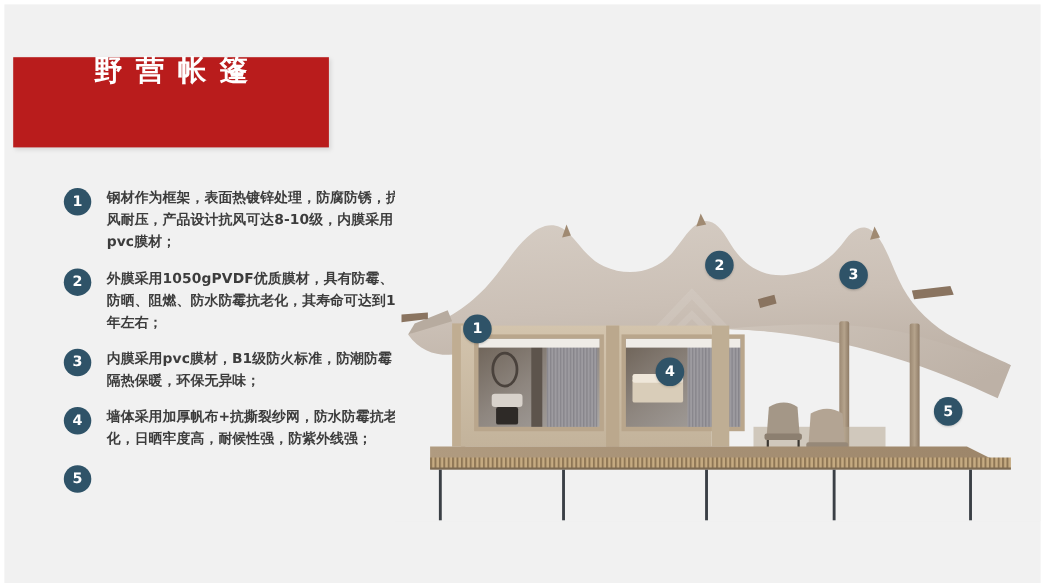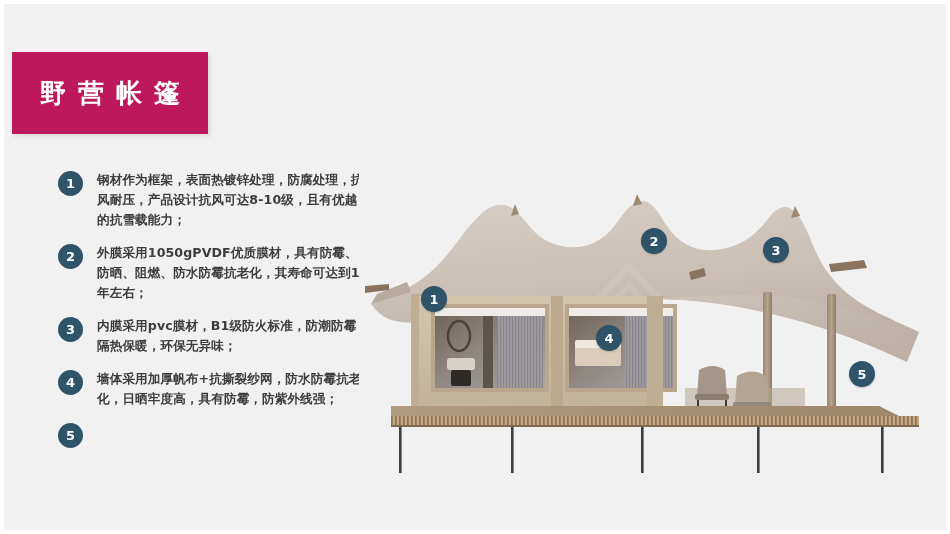--- a/index.html
+++ b/index.html
@@ -22,25 +22,24 @@
     box-sizing: border-box;
     border: 4px solid #ffffff;
     overflow: hidden;
   }
 
   
   .title-banner {
     position: absolute;
     left: 8px;
     top: 48px;
-    width: 196px;
+    width: 287px;
     height: 82px;
-    background: #be185d;
-    display: flex;
-    align-items: center;
+    background: #b91c1c;
+    display: flex;
     justify-content: center;
     box-shadow: 2px 2px 4px rgba(0,0,0,0.10);
   }
   .title-text {
     color: #ffffff;
     font-size: 26px;
     font-weight: bold;
     letter-spacing: 12px;
     text-indent: 12px;
     line-height: 1;
@@ -118,36 +117,36 @@
 <div class="slide">
 
   <div class="title-banner">
     <div class="title-text">野营帐篷</div>
   </div>
 
   <div class="feature-list">
 
     <div class="feature-item">
       <div class="badge">1</div>
-      <div class="feature-text">钢材作为框架，表面热镀锌处理，防腐处理，抗风耐压，产品设计抗风可达8-10级，且有优越的抗雪载能力；</div>
+      <div class="feature-text">钢材作为框架，表面热镀锌处理，防腐防锈，抗风耐压，产品设计抗风可达8-10级，内膜采用pvc膜材；</div>
     </div>
 
     <div class="feature-item">
       <div class="badge">2</div>
       <div class="feature-text">外膜采用1050gPVDF优质膜材，具有防霉、防晒、阻燃、防水防霉抗老化，其寿命可达到15年左右；</div>
     </div>
 
     <div class="feature-item">
       <div class="badge">3</div>
       <div class="feature-text">内膜采用pvc膜材，B1级防火标准，防潮防霉，隔热保暖，环保无异味；</div>
     </div>
 
     <div class="feature-item">
       <div class="badge">4</div>
-      <div class="feature-text">墙体采用加厚帆布+抗撕裂纱网，防水防霉抗老化，日晒牢度高，具有防霉，防紫外线强；</div>
+      <div class="feature-text">墙体采用加厚帆布+抗撕裂纱网，防水防霉抗老化，日晒牢度高，耐候性强，防紫外线强；</div>
     </div>
 
     <div class="feature-item">
       <div class="badge">5</div>
     </div>
 
   </div>
 
   <div class="tent-figure">
     <svg class="tent-svg" viewBox="0 0 590 330" preserveAspectRatio="none">

